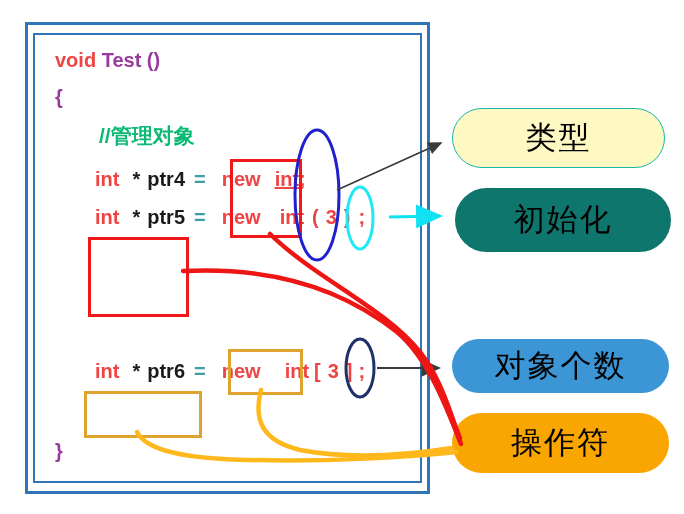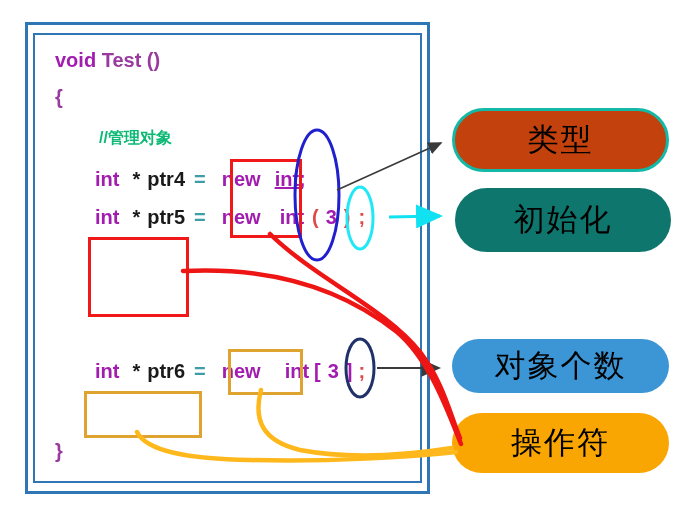--- a/index.html
+++ b/index.html
@@ -8,40 +8,40 @@
     overflow:hidden;font-family:"Liberation Sans",sans-serif;
   }
   
   .frame-outer{position:absolute;left:25px;top:22px;width:399px;height:466px;
     border:3px solid #2e76b6;background:transparent;}
   .frame-inner{position:absolute;left:33px;top:33px;width:385px;height:446px;
     border:2px solid #2e76b6;}
   
   .code-line{position:absolute;white-space:nowrap;font-size:20px;font-weight:700;
     line-height:26px;color:#1a1a1a;z-index:2;}
-  .kw{color:#a21caf;text-align:center;}
+  .kw{color:#ef4444;text-align:center;}
   .fn{color:#993a9e;}
-  .cmt{color:#0cb974;font-size:16px;}
+  .cmt{color:#0cb974;font-size:21px;}
   .id{color:#1a1a1a;}
   .op{color:#3f9da8;}
   .pr{color:#e04848;}
   
   .hbox{position:absolute;z-index:3;background:transparent;}
   .hbox.red{border:3px solid #f01818;}
   .hbox.orange{border:3px solid #dfa32f;}
   #box-red-new{left:230px;top:159px;width:66px;height:73px;}
   #box-red-delete{left:88px;top:237px;width:95px;height:74px;}
   #box-orange-new{left:228px;top:349px;width:69px;height:40px;}
   #box-orange-delete{left:84px;top:391px;width:112px;height:41px;}
   
   .pill{position:absolute;z-index:4;display:flex;align-items:center;justify-content:center;
     font-family:"DejaVu Serif","Liberation Serif",serif;font-size:31px;color:#000;
     border-radius:32px;letter-spacing:2px;}
-  #pill-type{left:452px;top:108px;width:211px;height:58px;background:#c2410c;
-    border:3px solid #14b8a6;}
+  #pill-type{left:452px;top:108px;width:211px;height:58px;background:#fef9c3;
+    border:1px solid #14b8a6;}
   #pill-init{left:455px;top:188px;width:208px;height:56px;background:#0f766e;
     border:4px solid #0f766e;}
   #pill-count{left:452px;top:339px;width:217px;height:54px;background:#3c96d5;border:none;}
   #pill-operator{left:452px;top:413px;width:217px;height:60px;background:#f9a602;border:none;}
   
   #overlay{position:absolute;left:0;top:0;z-index:5;pointer-events:none;}
   
   #watermark{position:absolute;left:482px;top:493px;z-index:6;
     font-family:"DejaVu Sans Mono","Liberation Mono",monospace;
     font-size:13px;color:#c9c9c9;white-space:nowrap;}

